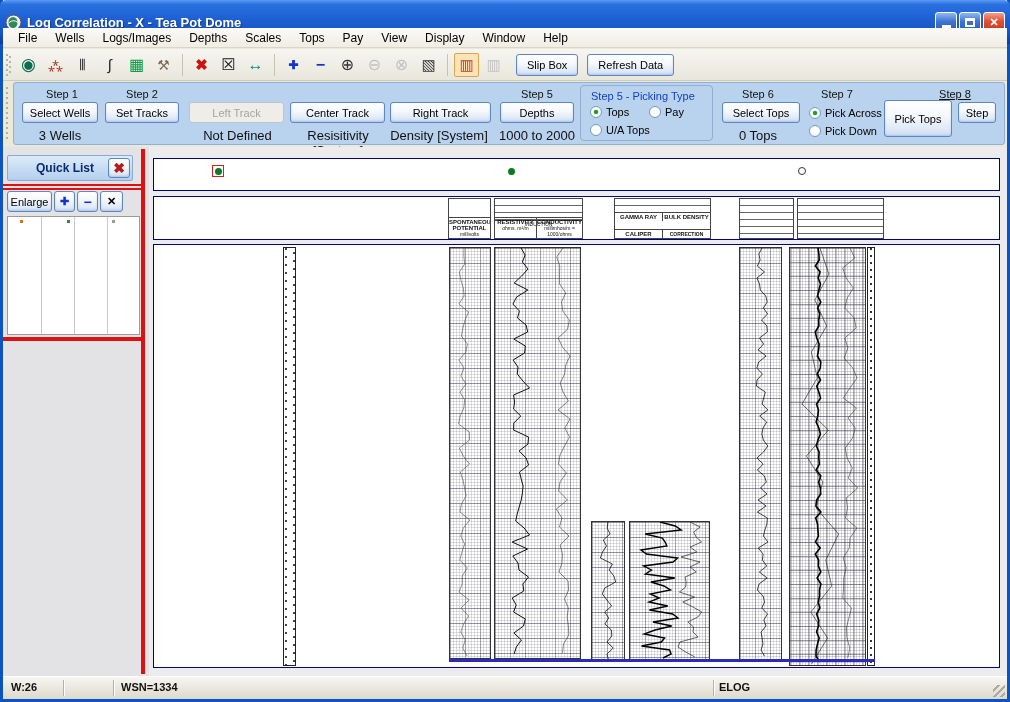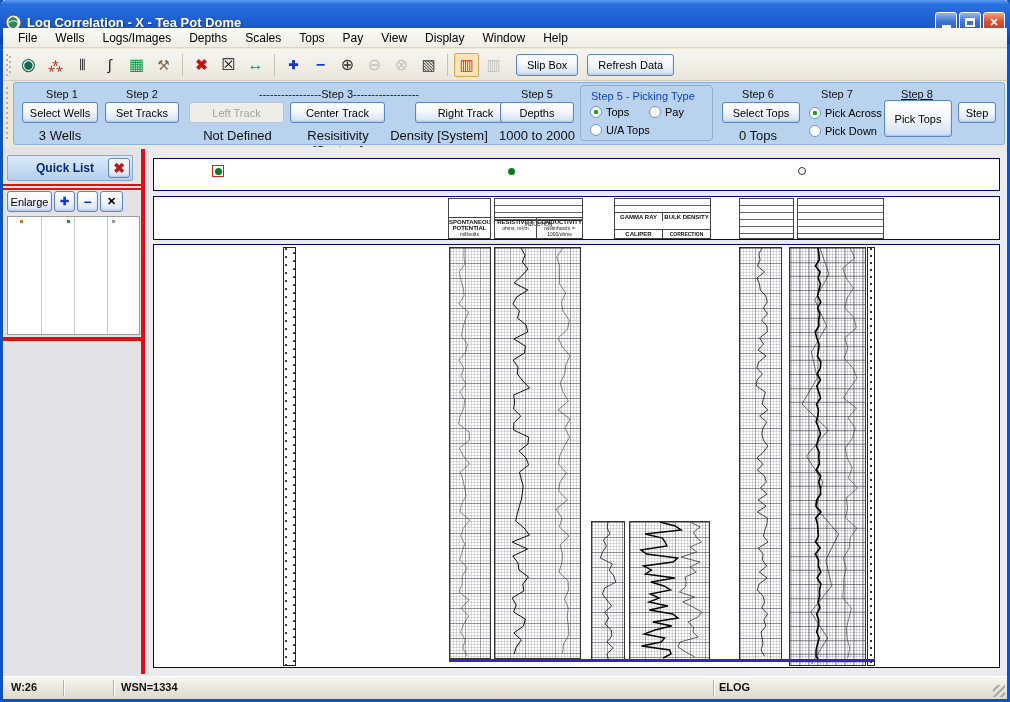--- a/index.html
+++ b/index.html
@@ -217,24 +217,23 @@
     <span class="steps-grip"></span>
     <div class="steps-panel"></div>
 
     <div class="step-label" style="left:28px;width:62px;">Step 1</div>
     <div class="xp-btn" style="left:19px;width:76px;">Select Wells</div>
     <div class="step-status" style="left:22px;width:70px;">3 Wells</div>
 
     <div class="step-label" style="left:108px;width:62px;">Step 2</div>
     <div class="xp-btn" style="left:102px;width:74px;">Set Tracks</div>
 
-    <div class="step-label" style="left:185px;width:302px;">-----------------Step 3------------------</div>
     <div class="xp-btn disabled" style="left:186px;width:95px;">Left Track</div>
     <div class="xp-btn" style="left:287px;width:95px;">Center Track</div>
-    <div class="xp-btn" style="left:387px;width:101px;margin-left:25px;">Right Track</div>
+    <div class="xp-btn" style="left:387px;width:101px;">Right Track</div>
     <div class="step-status" style="left:192px;width:85px;">Not Defined</div>
     <div class="step-status" style="left:279px;width:112px;">Resisitivity [System]</div>
     <div class="step-status" style="left:385px;width:102px;">Density [System]</div>
 
     <div class="step-label" style="left:503px;width:62px;">Step 5</div>
     <div class="xp-btn" style="left:497px;width:74px;">Depths</div>
     <div class="step-status" style="left:494px;width:80px;">1000 to 2000</div>
 
     <div class="groupbox" style="left:577px;top:4px;width:133px;height:56px;">
       <div class="groupbox-title">Step 5 - Picking Type</div>
@@ -259,21 +258,21 @@
     <div class="step-label" style="left:805px;width:58px;">Step 7</div>
     <div class="radio-row" style="left:806px;top:26px;">
       <span class="radio sel"></span>
       <span>Pick Across</span>
     </div>
     <div class="radio-row" style="left:806px;top:44px;">
       <span class="radio"></span>
       <span>Pick Down</span>
     </div>
 
-    <div class="step-label" style="left:884px;width:60px;text-decoration:underline;">Step 8</div>
+    <div class="step-label" style="left:922px;width:60px;text-decoration:underline;">Step 8</div>
     <div class="xp-btn" style="left:881px;top:19px;width:68px;height:37px;">Pick Tops</div>
     <div class="xp-btn" style="left:955px;top:21px;width:38px;">Step</div>
   </div>
 
   <div class="content">
 
     <div class="sidebar">
       <div class="ql-header">
         <span class="ql-title">Quick List</span>
         <span class="xp-btn ql-close">✖</span>

